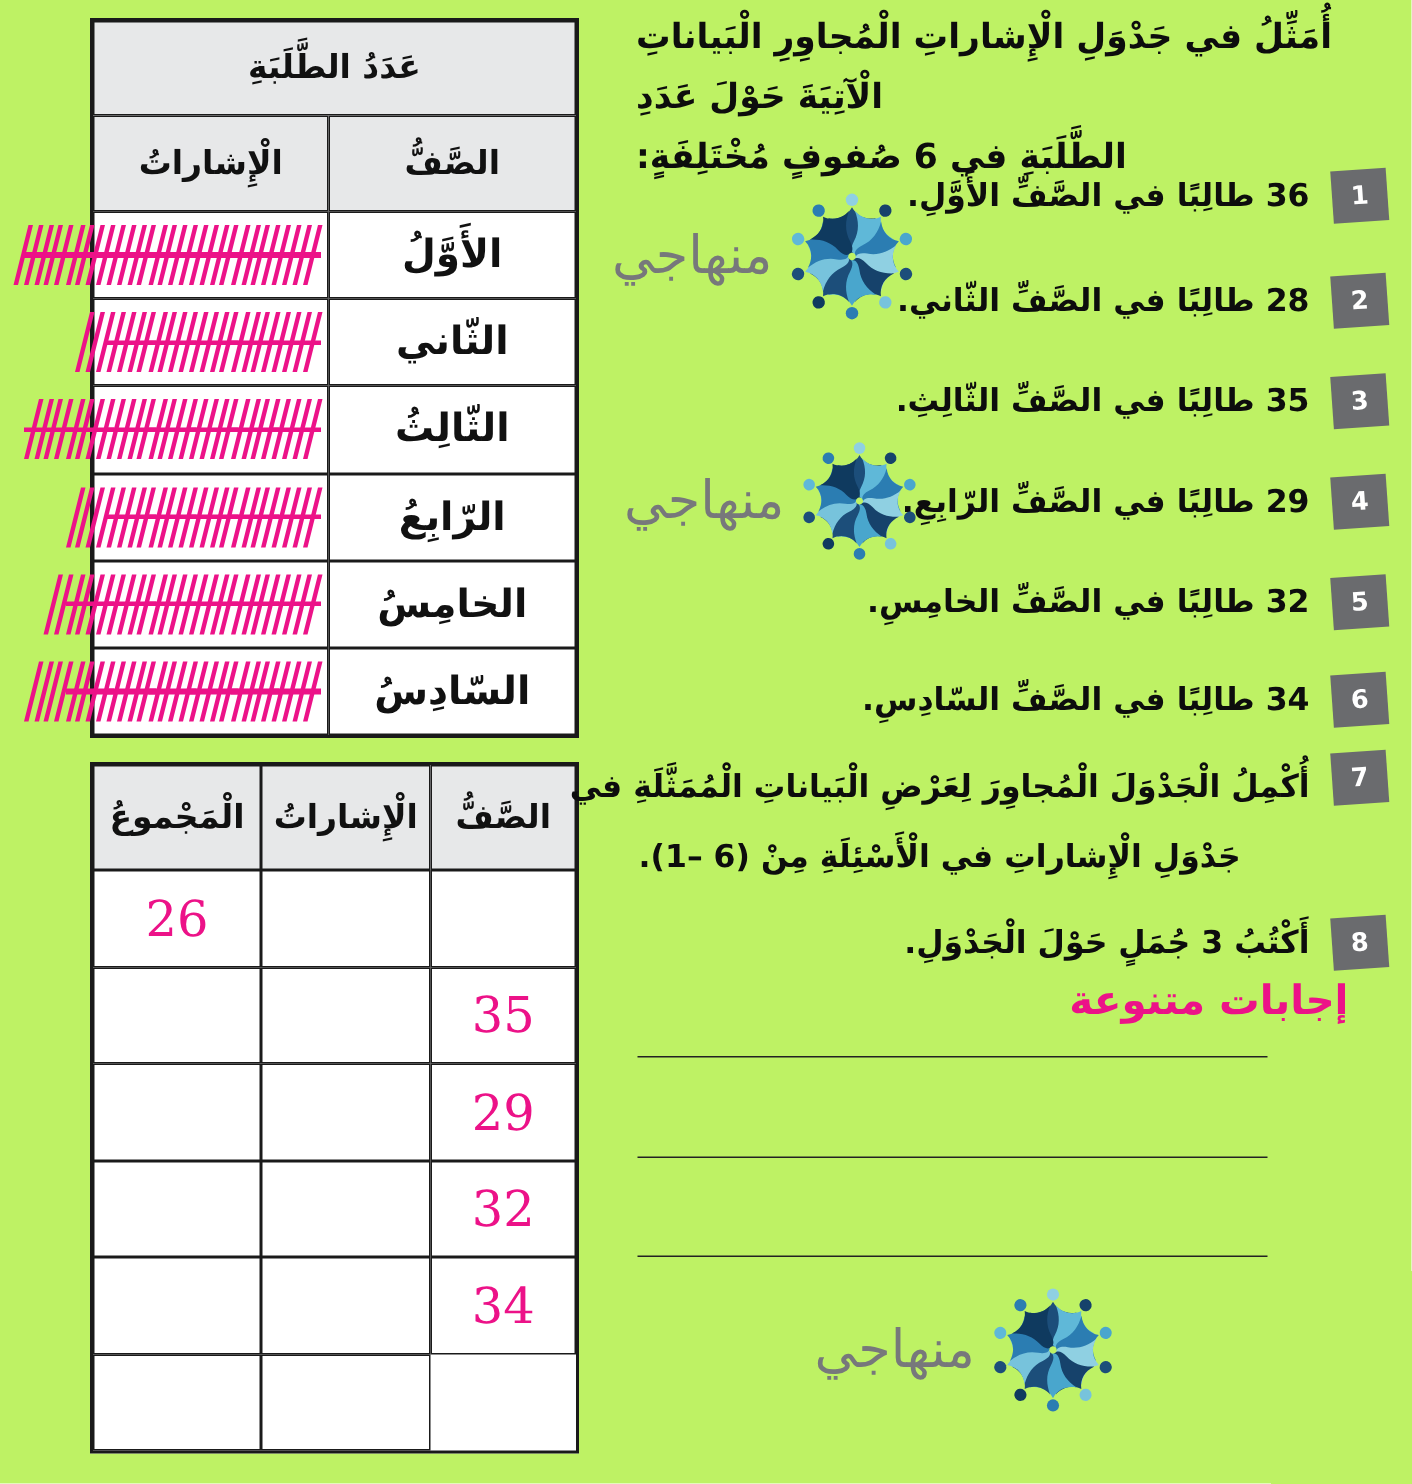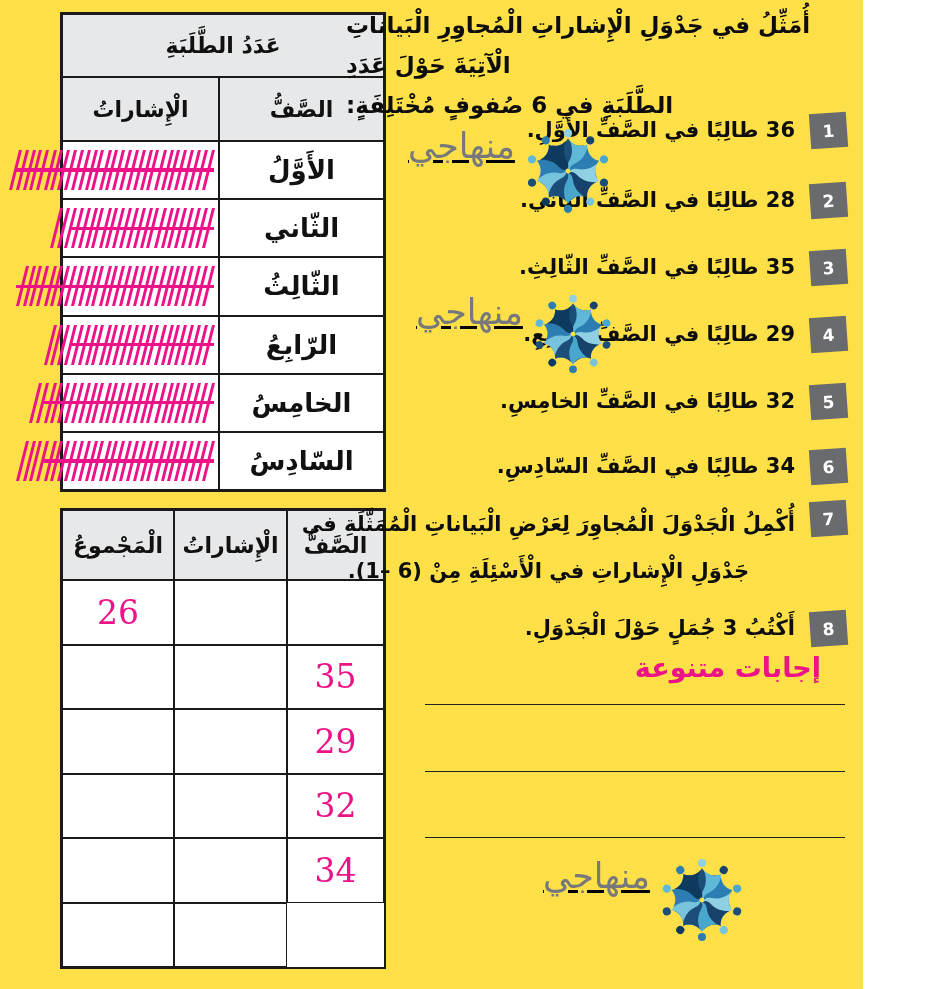--- a/index.html
+++ b/index.html
@@ -1,16 +1,16 @@
 <!DOCTYPE html>
 <html lang="ar" style="--accent-pink: #ec1288; --table-header-bg: #e7e8e9; --badge-gray: #6a6b6e; --logo-text-gray: #77787b;"><head>
 <meta charset="utf-8">
 <style>
   html,body{margin:0;padding:0;background:#fff;}
-  .page{position:relative;width:863px;height:989px;background:#fde047;overflow:hidden;
+  .page{position:relative;width:941px;height:989px;background:#bef264;overflow:hidden;
         font-family:"DejaVu Sans",sans-serif;}
   
   .tbl{position:absolute;display:grid;direction:ltr;border:2px solid #1a1a1a;background:#fff;}
   .cell{border:1px solid #1a1a1a;display:flex;align-items:center;justify-content:center;
         font-size:22px;font-weight:bold;color:#111;position:relative;}
   .th{background:#e7e8e9;}
   #tally-table{left:60px;top:12px;width:322px;grid-template-columns:157px 165px;
                grid-template-rows:63px 64px repeat(6,58.2px);}
   #summary-table{left:60px;top:508px;width:322px;grid-template-columns:112px 113px 97px;
                  grid-template-rows:70px repeat(6,64.5px);}
@@ -37,21 +37,21 @@
   .badge{width:37px;height:35px;background:var(--badge-gray);color:#fff;flex:0 0 37px;
          display:flex;align-items:center;justify-content:center;font-size:17px;
          font-weight:bold;transform:rotate(-4deg);direction:ltr;}
   .itxt{font-size:21px;font-weight:bold;color:#0d0d0d;text-align:center;line-height:40px;}
   .itxt.two{line-height:47px;}
   .answer-note{position:absolute;top:652px;right:42px;font-size:27px;font-weight:bold;
                color:var(--accent-pink);}
   .writing-line{position:absolute;left:425px;width:420px;height:0;
                 border-top:1.7px solid #222;}
   
-  .logo{position:absolute;display:flex;direction:ltr;gap:8px;text-decoration:underline;}
+  .logo{position:absolute;display:flex;direction:ltr;align-items:center;gap:8px;}
   .logo-text{color:var(--logo-text-gray);font-size:35px;direction:rtl;}
   .logo-mark{display:block;}
 </style>
 </head>
 <body>
 
 <div class="page">
 
   <div class="tbl" id="tally-table">
     <div class="cell th title-cell">عَدَدُ الطَّلَبَةِ</div>

